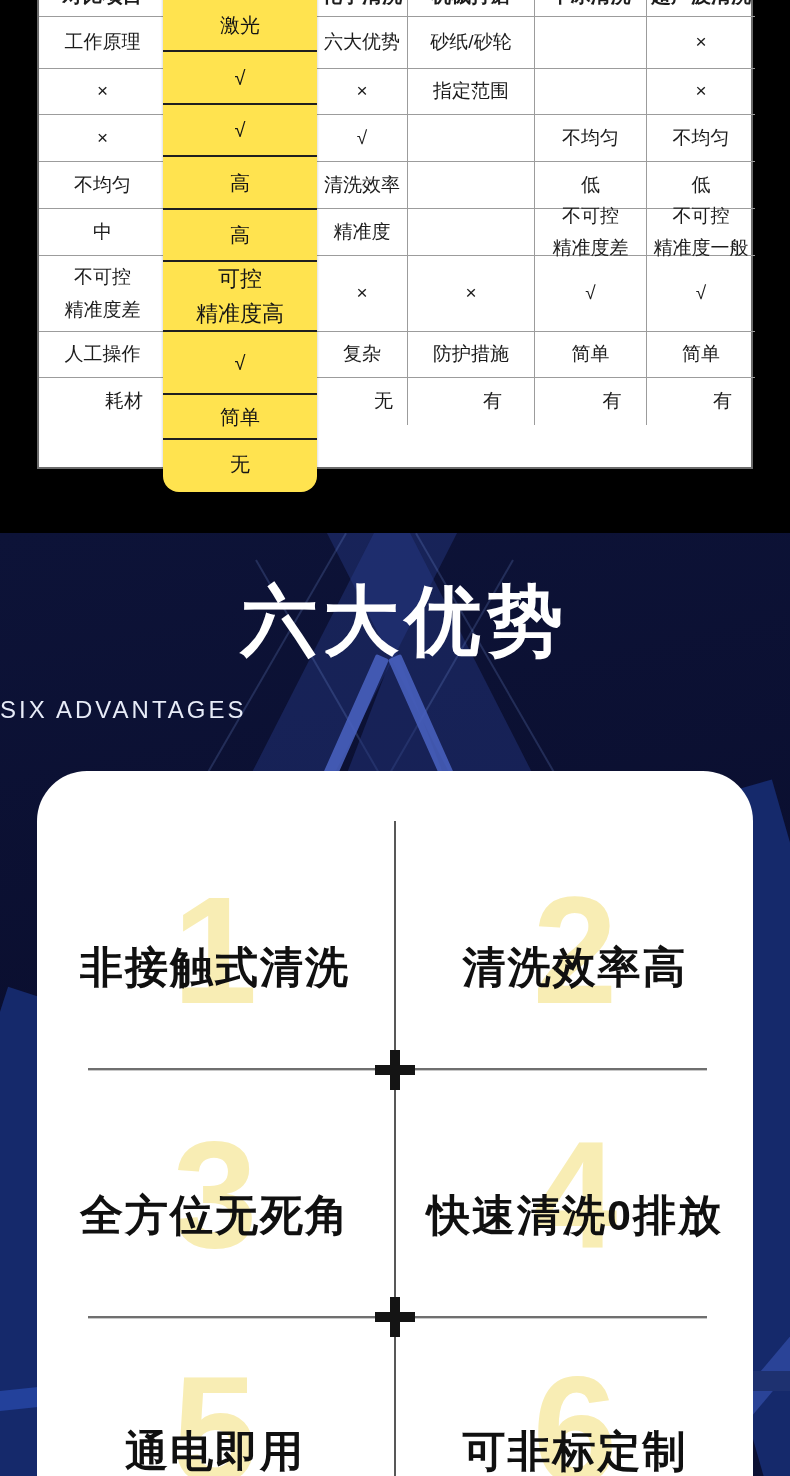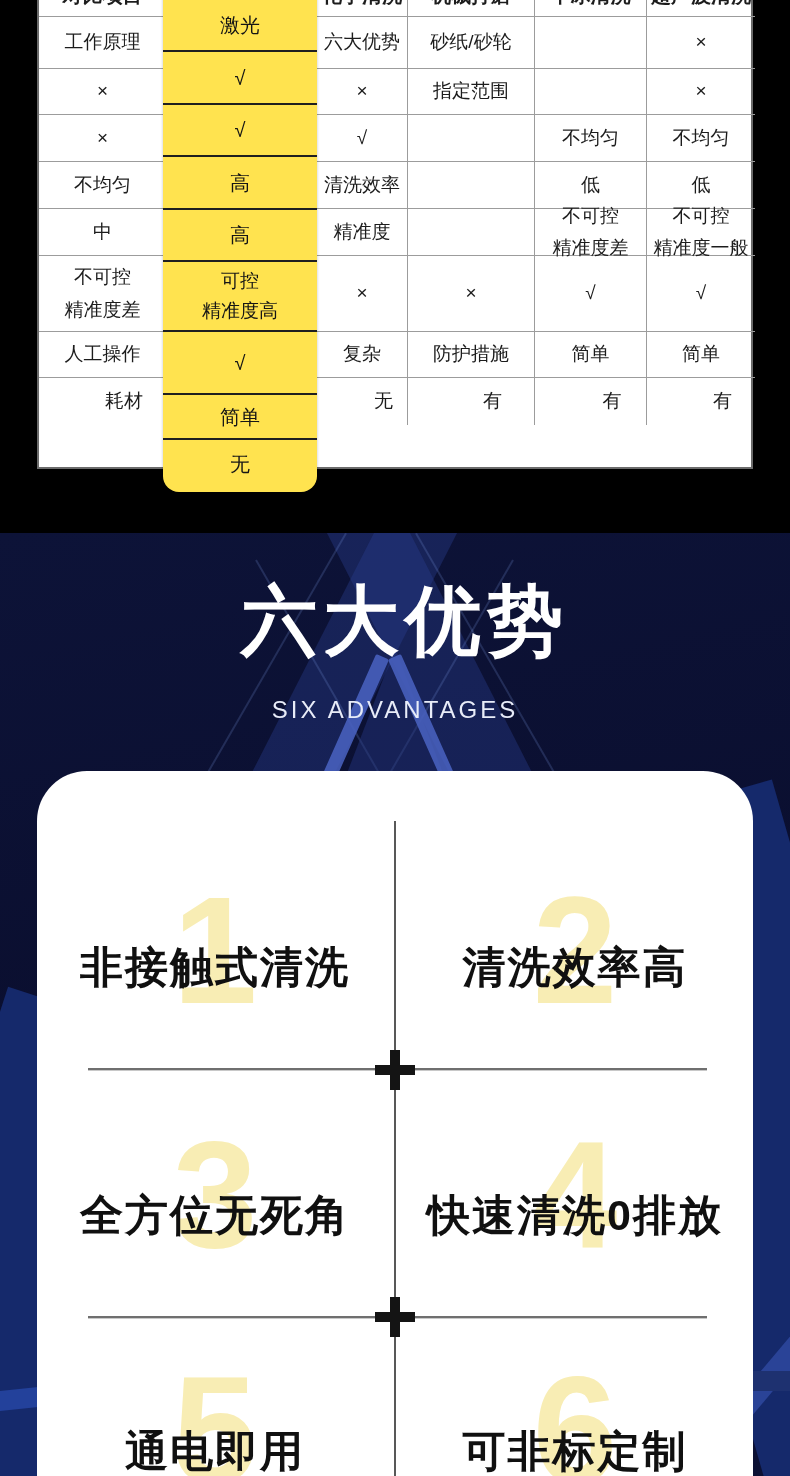--- a/index.html
+++ b/index.html
@@ -32,21 +32,21 @@
     display:flex; flex-direction:column; z-index:2;
     box-shadow:0 1px 3px rgba(0,0,0,.25);
   }
   .laser-cell {
     display:flex; align-items:center; justify-content:center;
     font-size:20px; color:#151515; text-align:center; white-space:pre-line; line-height:1.6;
   }
   .laser-cell + .laser-cell { border-top:2px solid #1f1f1f; }
   .lc0 { height:80px; align-items:flex-end; padding-bottom:9px; }
   .lc1 { height:53px; } .lc2 { height:52px; } .lc3 { height:53px; } .lc4 { height:52px; }
-  .lc5 { height:70px; font-size:19px; }
+  .lc5 { height:70px; font-size:22px; }
   .lc6 { height:63px; } .lc7 { height:45px; } .lc8 { height:49px; }
 
   
   .dark {
     position:absolute; left:0; top:533px; width:790px; height:943px;
     background:linear-gradient(168deg,#0d1338 0%,#0a0e2e 55%,#0c1134 100%);
     overflow:hidden;
   }
   .deco { position:absolute; z-index:0; }
   .dline { width:2px; background:rgba(130,160,235,.20); }
@@ -58,21 +58,21 @@
   .stripe-r { width:22px; height:230px; background:#2a4397; transform:rotate(40deg); }
   .band { height:20px; background:#23419b; }
 
   .sec-title {
     position:absolute; z-index:2; top:50px; left:10px; width:100%;
     text-align:center; font-size:76px; font-weight:bold; color:#ffffff; letter-spacing:6px;
     line-height:1;
   }
   .sec-sub {
     position:absolute; z-index:2; top:163px; left:0; width:100%;
-    text-align:center; font-size:24px; color:#e8ecf8; letter-spacing:3px;
+    font-size:24px; color:#e8ecf8; letter-spacing:3px;
   }
 
   .card {
     position:absolute; z-index:3; left:37px; top:238px; width:716px; height:705px;
     background:#ffffff; border-radius:50px 50px 0 0;
   }
   .vline { position:absolute; left:357px; top:50px; width:2px; height:655px; background:#585858; }
   .hline { position:absolute; left:51px; width:619px; height:3px;
            background:linear-gradient(#6f6f6f 66%,#c8c8c8 66%); }
   .hline.hl1 { top:297px; } .hline.hl2 { top:545px; }

